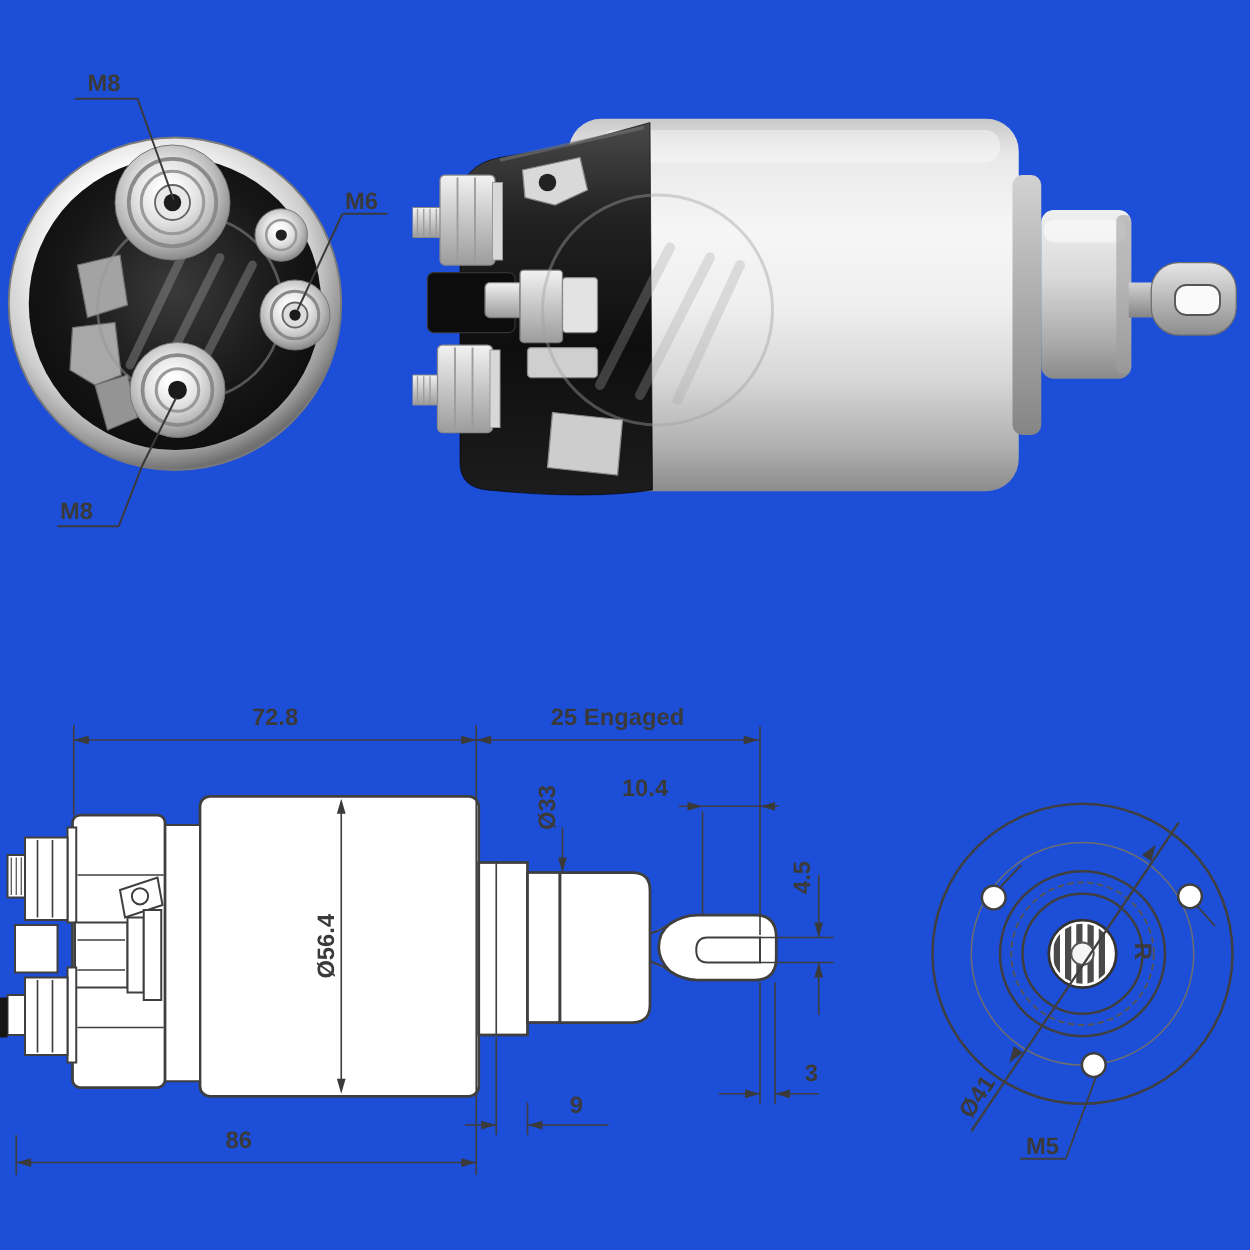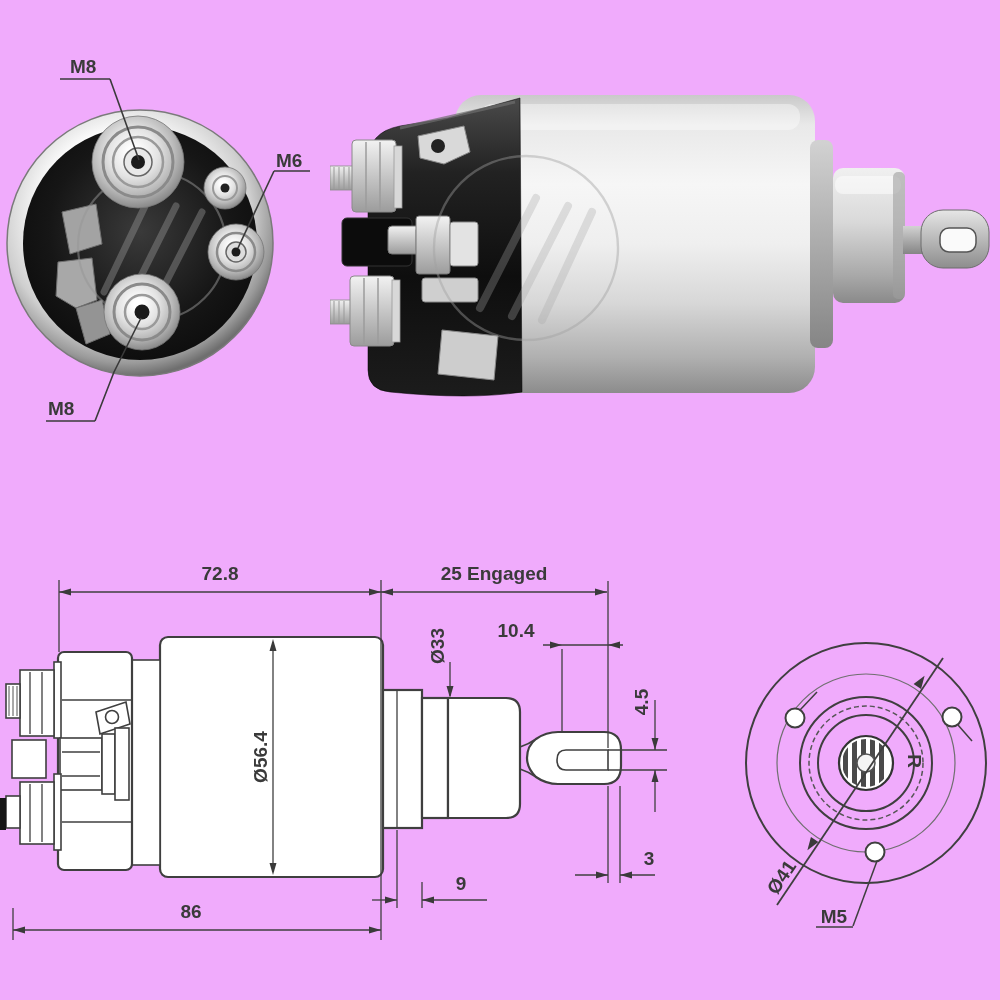--- a/index.html
+++ b/index.html
@@ -1,16 +1,16 @@
 <!DOCTYPE html>
 <html><head>
 <meta charset="utf-8">
 <style>
   html,body{margin:0;padding:0;background:#fff;}
-  #stage{position:relative;width:1000px;height:1000px;background:#f0abfc;overflow:hidden;
+  #stage{position:relative;width:1000px;height:1000px;background:#1d4ed8;overflow:hidden;
          font-family:"Liberation Sans",sans-serif;}
   .abs{position:absolute;}
   text{font-family:"Liberation Sans",sans-serif;font-weight:bold;fill:#3a3a3a;font-size:19px;}
   .dimline{stroke:#3f3f3f;stroke-width:1.3;fill:none;}
   .thick{stroke:#3f3f3f;stroke-width:2.2;fill:#fff;}
   .mid{stroke:#3f3f3f;stroke-width:1.6;fill:#fff;}
   .arrow{fill:#3a3a3a;stroke:none;}
 </style>
 </head>
 <body>

